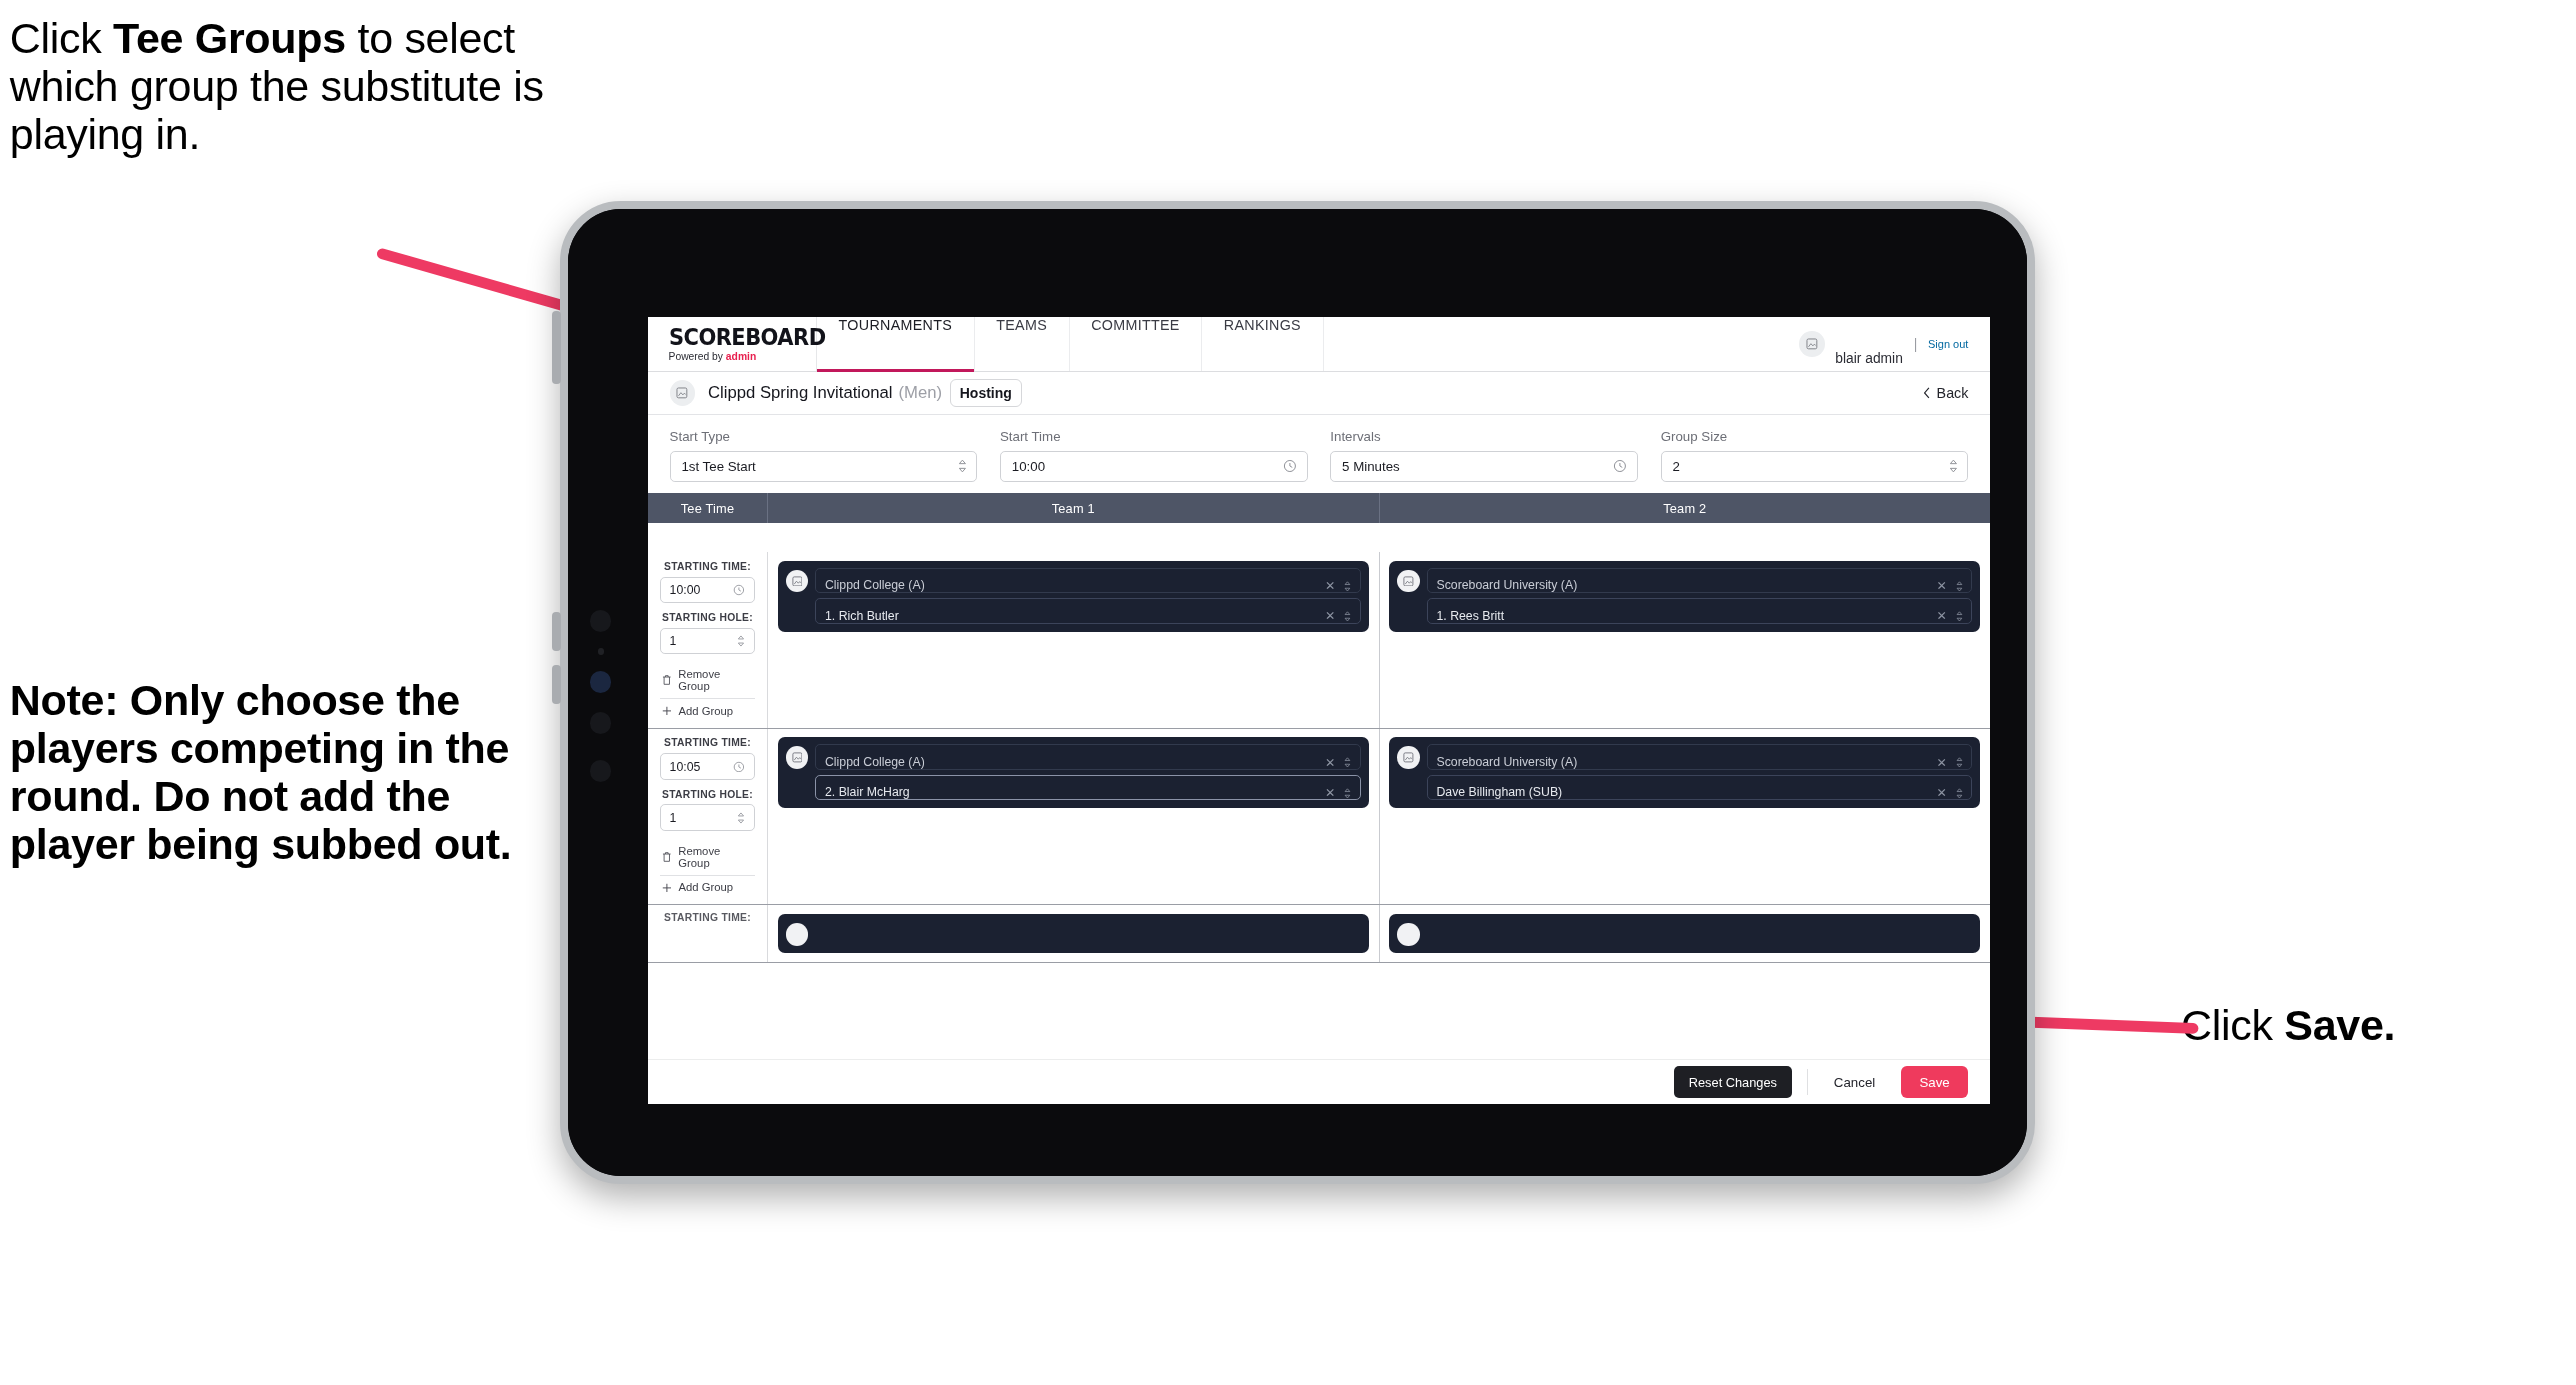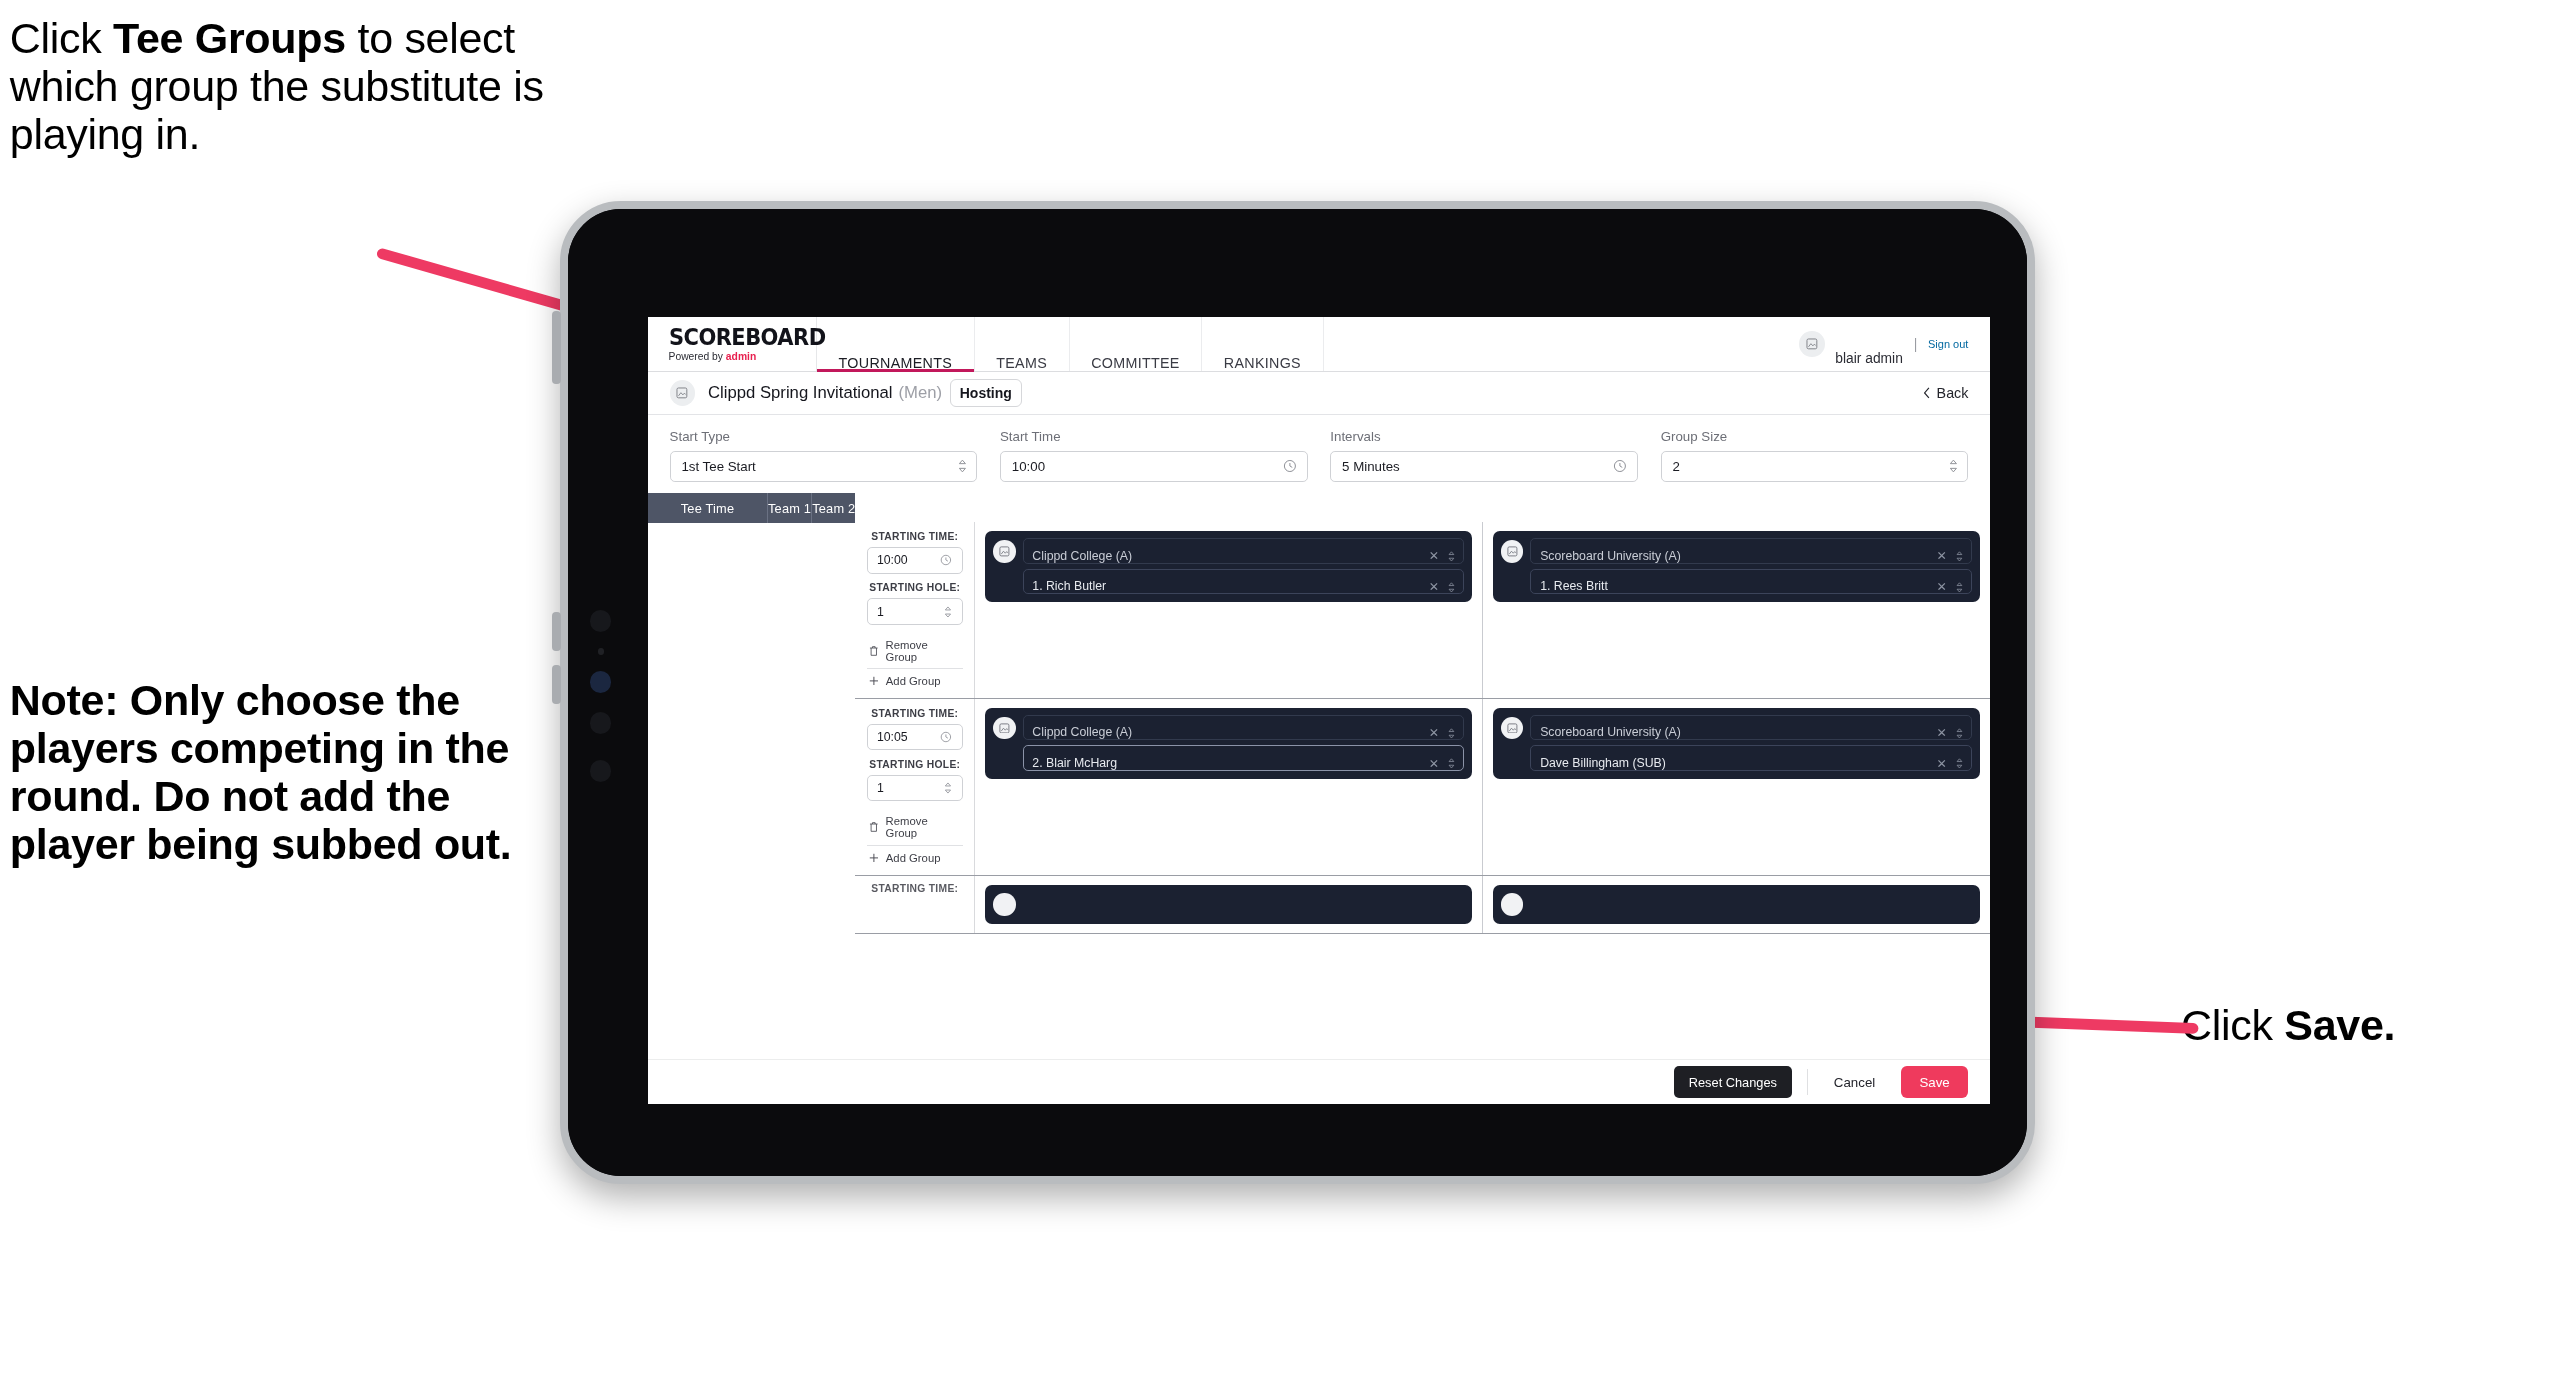--- a/index.html
+++ b/index.html
@@ -101,21 +101,21 @@
     font-family: "DejaVu Sans", sans-serif;
     font-weight: 700; font-size: 22.6px; letter-spacing: -0.6px;
     color: #12131a; line-height: 1;
     transform: scaleX(0.93); transform-origin: left center;
   }
   #brand-sub {
     font-size: 10.3px; color: #2a2b33; margin-top: 3.9px; line-height: 1;
   }
   #brand-sub .clippd { color: #e8204f; font-weight: 700; }
   .navtab {
-    display: flex; align-items: flex-end; justify-content: center;
+    display: flex; align-items: flex-start; justify-content: center;
     padding: 0 21.6px;
     font-size: 14.3px; color: #3a3b44; letter-spacing: 0.3px;
     border-right: 1px solid #ebecee;
     position: relative; cursor: pointer;
   }
   .navtab.active { color: #1c1d24; }
   .navtab.active::after {
     content: ""; position: absolute; left: 0; right: 0; bottom: -1px;
     height: 2.9px; background: #c2185b;
   }
@@ -162,21 +162,21 @@
     background: #fff; display: flex; align-items: center;
     padding: 0 10.8px; position: relative;
   }
   .fld-val { font-size: 13.3px; color: #1a1b22; }
   .fld-icon {
     position: absolute; right: 9.8px; top: 50%; transform: translateY(-50%);
     color: #8e9097; display: flex; align-items: center;
   }
 
   
-  #tbl { flex: 1 1 auto; display: flex; flex-direction: row; min-height: 0; position: relative; }
+  #tbl { flex: 1 1 auto; display: flex; flex-direction: column; min-height: 0; position: relative; }
   #tbl-head {
     display: flex; background: #4e5566; color: #fff;
     height: 29.5px; align-items: stretch;
     flex: 0 0 auto;
   }
   .th {
     display: flex; align-items: center; justify-content: center;
     font-size: 12.8px; letter-spacing: 0.2px;
     border-right: 1px solid #6a7183;
   }

